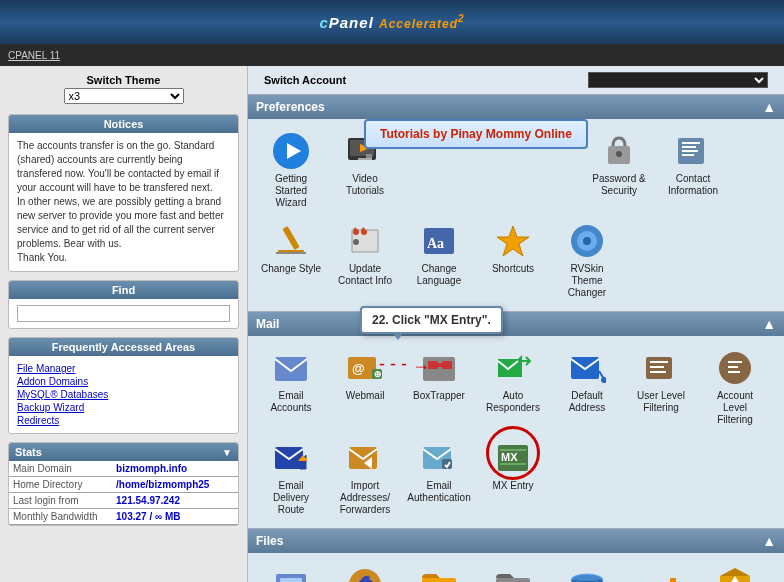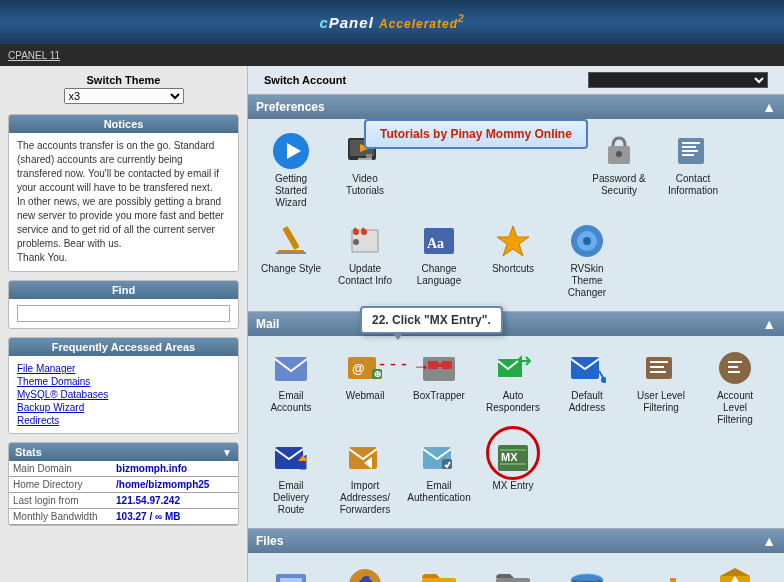--- a/index.html
+++ b/index.html
@@ -103,21 +103,21 @@
     </div>
 
     <div class="section-box">
       <div class="section-box-header">Frequently Accessed Areas</div>
       <div class="section-box-content">
         <ul class="freq-links">
           <li>
               <a>File Manager</a>
             </li>
           <li>
-              <a>Theme Domains</a>
+              <a>Addon Domains</a>
             </li>
           <li>
               <a>MySQL® Databases</a>
             </li>
           <li>
               <a>Backup Wizard</a>
             </li>
           <li>
               <a>Redirects</a>
             </li>

